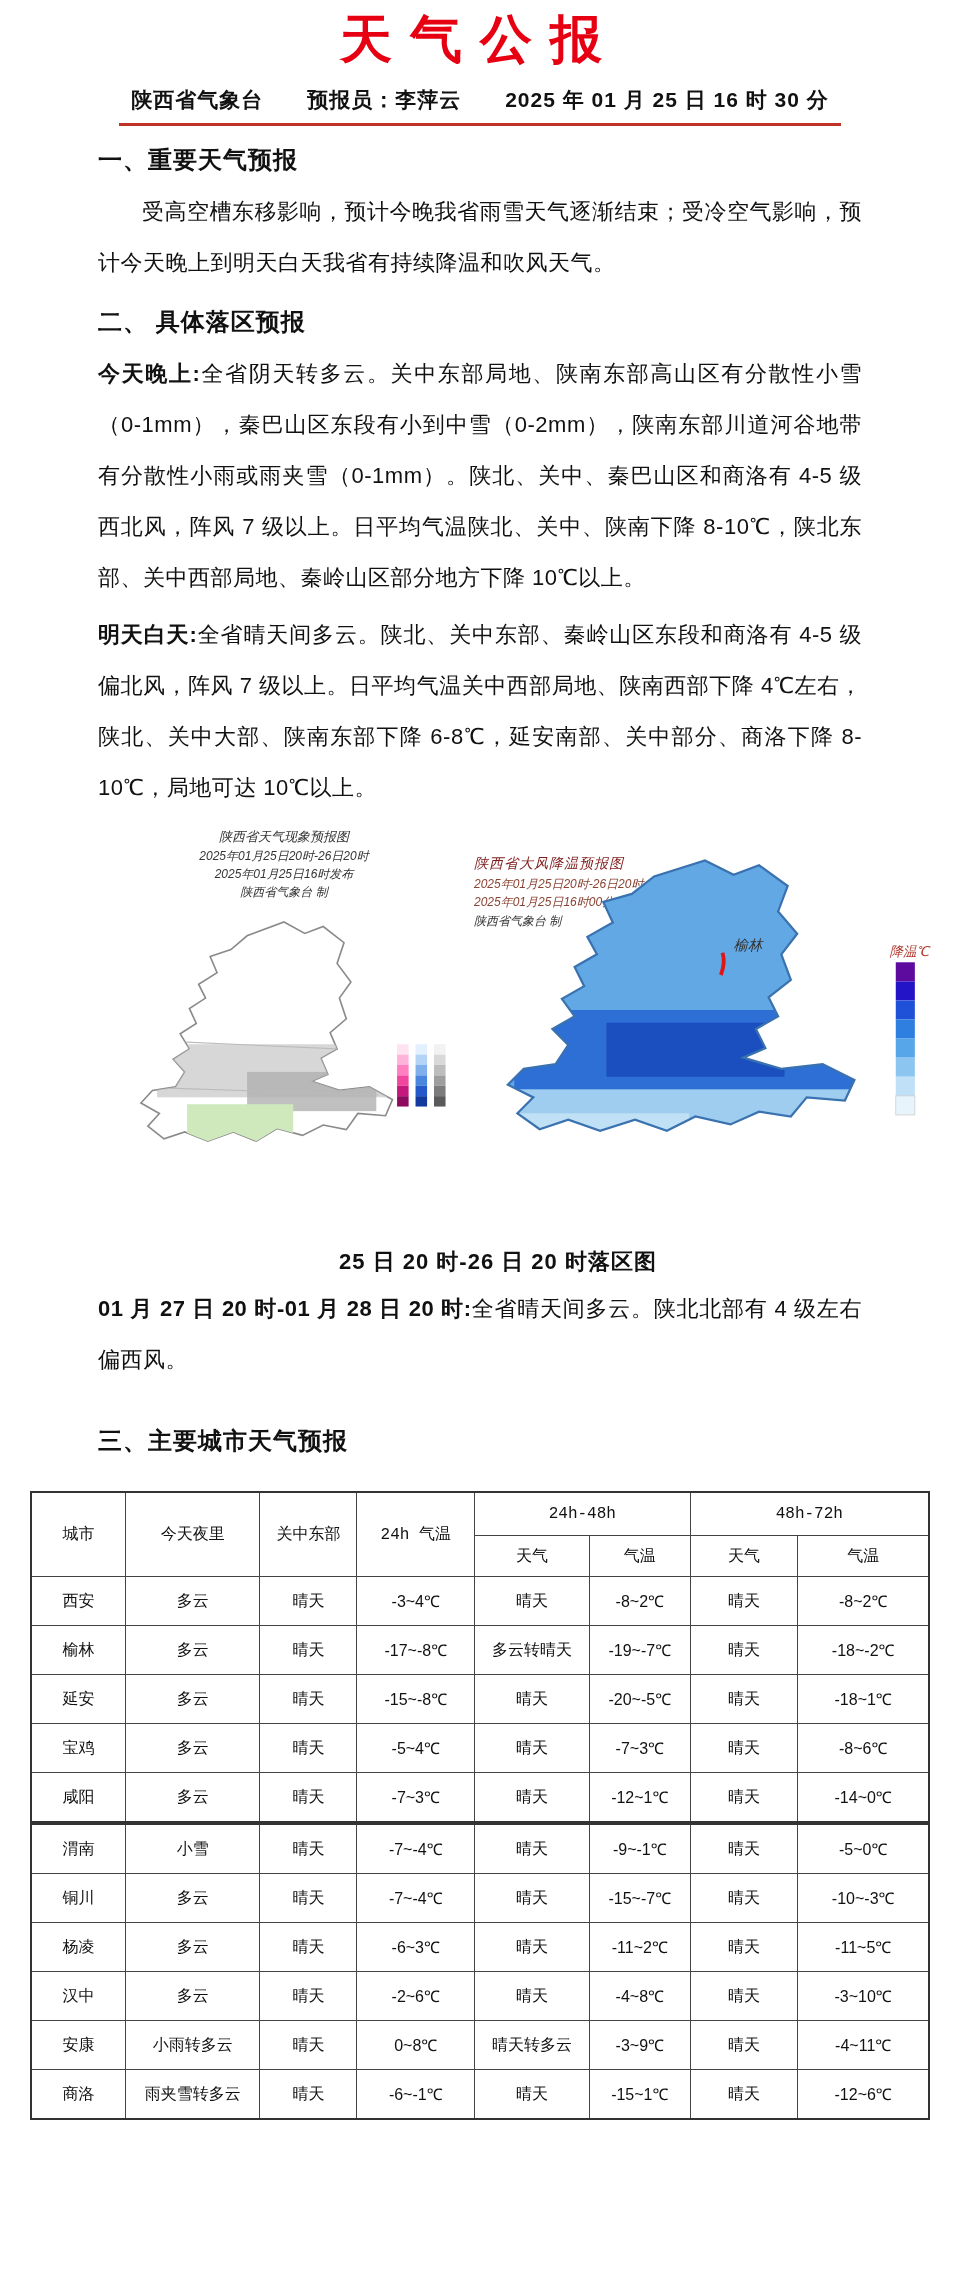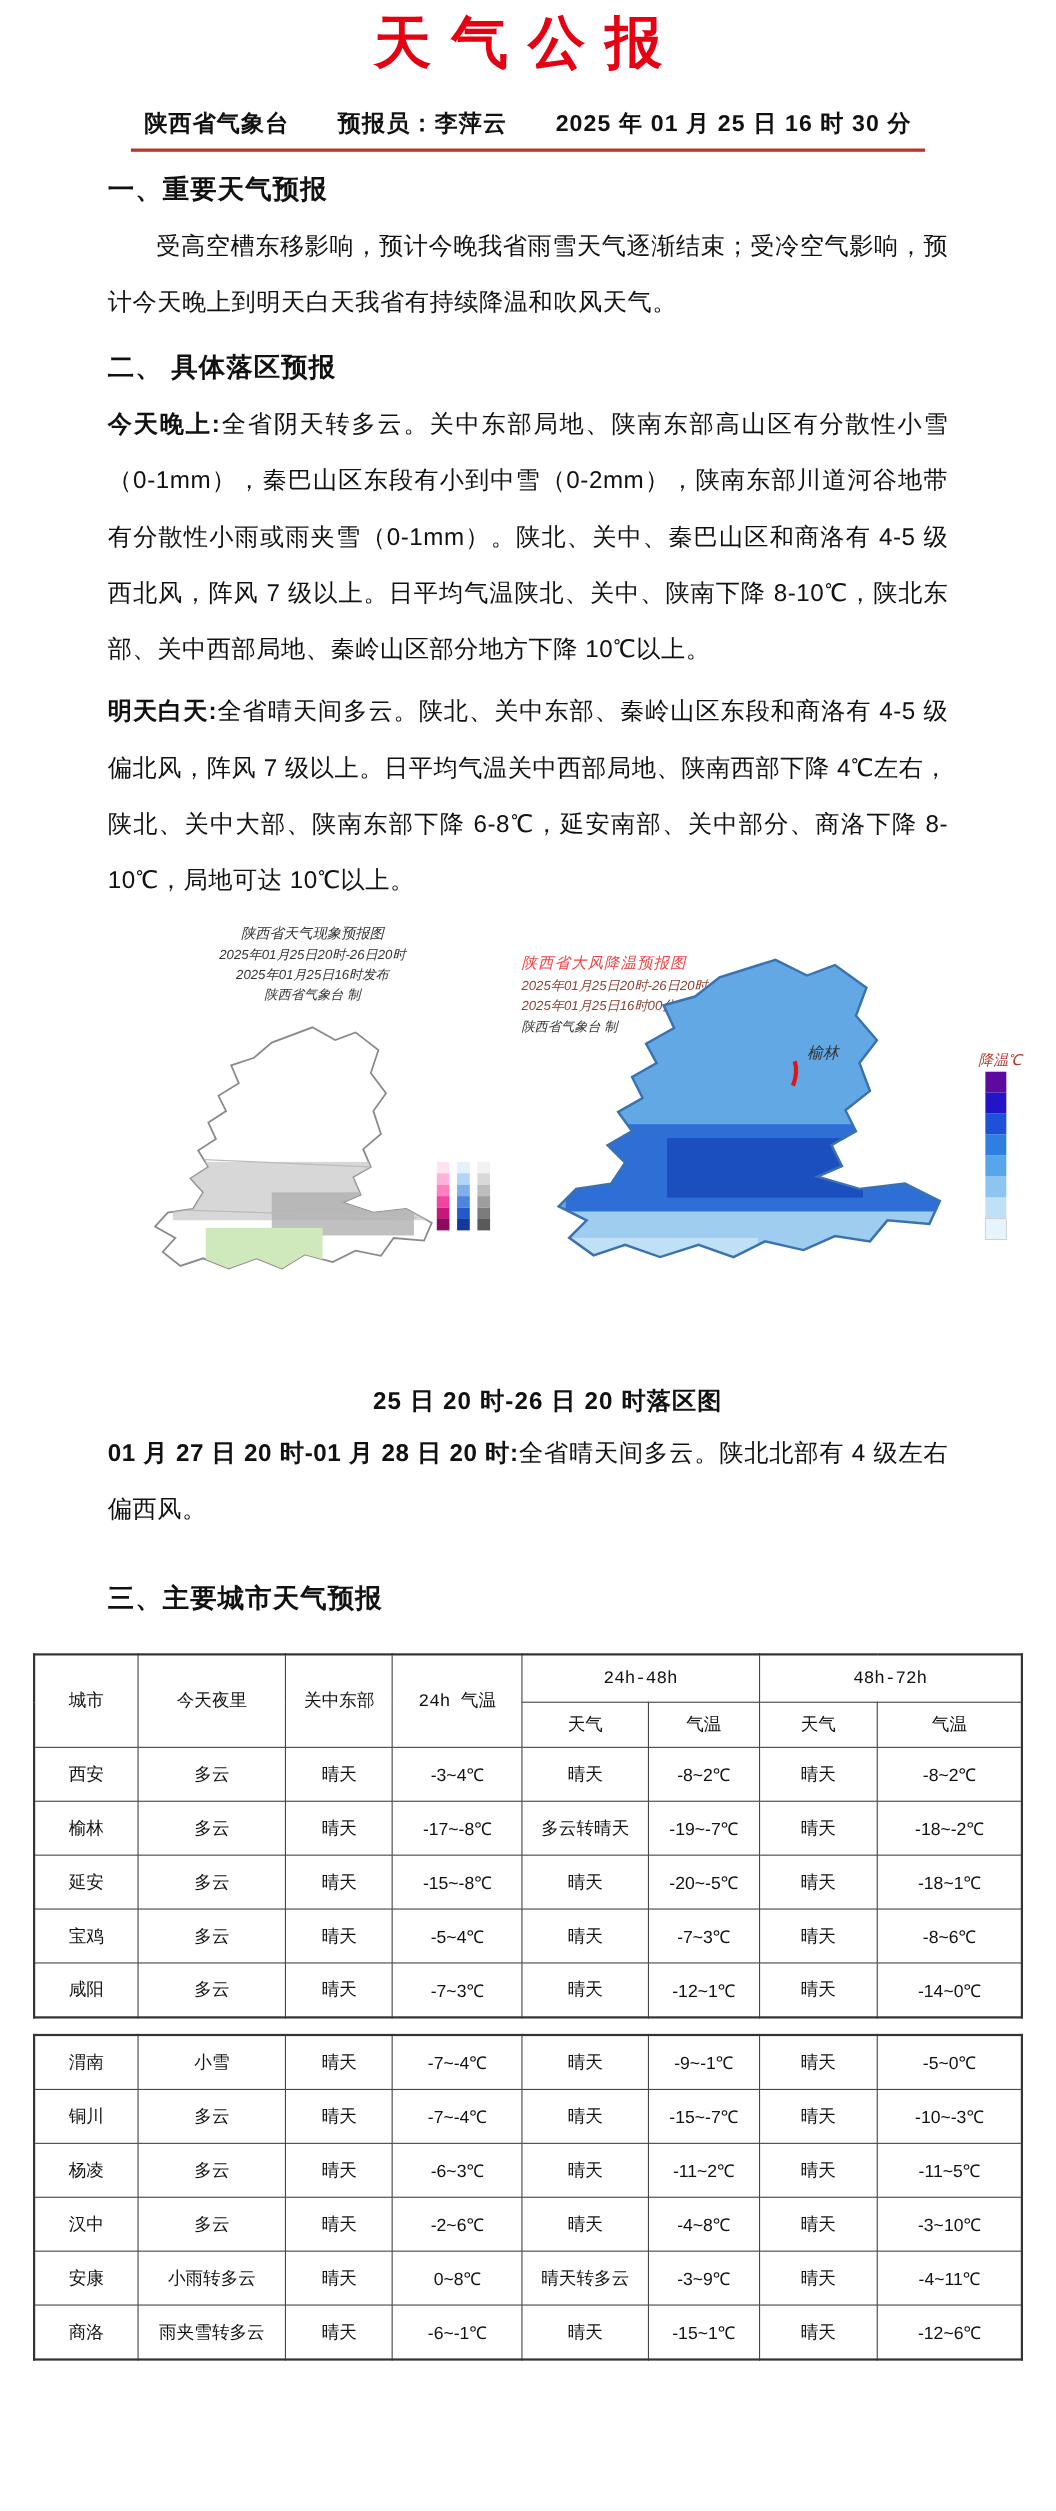--- a/index.html
+++ b/index.html
@@ -5,21 +5,21 @@
   html,body{margin:0;padding:0;background:#ffffff;}
   .page{
     width:960px;min-height:2283px;background:#ffffff;overflow:hidden;
     font-family:"Liberation Sans",sans-serif;color:#111;position:relative;
     padding-top:8px;box-sizing:border-box;
   }
   .doc-title{
     margin:2px 0 0;text-align:center;color:#e60012;
     font-size:52px;font-weight:800;letter-spacing:18px;line-height:1.15;
   }
-  .issuer-wrap{text-align:center;margin-top:28px;}
+  .issuer-wrap{text-align:center;margin-top:16px;}
   .issuer{
     display:inline-block;font-weight:bold;font-size:21px;
     border-bottom:3px solid #c13327;padding:0 12px 9px;letter-spacing:1px;
   }
   .h-sec{margin:18px 98px 10px;font-size:24px;font-weight:bold;letter-spacing:1px;}
   .para{margin:0 98px;font-size:22px;line-height:2.32;text-align:justify;letter-spacing:.5px;}
   .para.indent{text-indent:2em;}
   .para.mt{margin-top:6px;}
   .lead{font-weight:bold;}
   
@@ -29,31 +29,31 @@
   .map-box.right{width:478px;height:400px;margin-left:6px;}
   .map-title-left{
     position:absolute;top:4px;left:0;right:0;text-align:center;
     font-size:12px;color:#333;line-height:1.5;
   }
   .map-title-left .t1{font-size:13px;}
   .map-title-right{
     position:absolute;top:30px;left:8px;text-align:left;
     font-size:12px;color:#333;line-height:1.55;
   }
-  .map-title-right .t1{font-size:14px;color:#ef4444;letter-spacing:1px;}
+  .map-title-right .t1{font-size:14px;color:#7f1d1d;letter-spacing:1px;}
   .map-title-right .t2,.map-title-right .t3{color:#8a4232;}
   .map-svg{position:absolute;left:0;bottom:0;}
   .maps-caption{text-align:center;font-weight:bold;font-size:22px;margin-top:24px;letter-spacing:1px;padding-left:36px;}
   .h-sec.big-gap{margin-top:40px;}
   
   .weather-table{
     width:900px;margin:34px auto 0;border-collapse:collapse;table-layout:fixed;
     font-size:16px;text-align:center;border:2px solid #333;
   }
-  .weather-table.second{margin-top:14px;}
+  .weather-table.second{margin-top:0;}
   .weather-table th,.weather-table td{
     border:1px solid #444;height:48px;padding:0 2px;font-weight:normal;
     overflow:hidden;white-space:nowrap;
   }
   .weather-table thead th{height:40px;font-family:Liberation Mono, monospace;}
   .weather-table thead tr.top th{height:42px;}
 </style>
 </head>
 <body>
 

